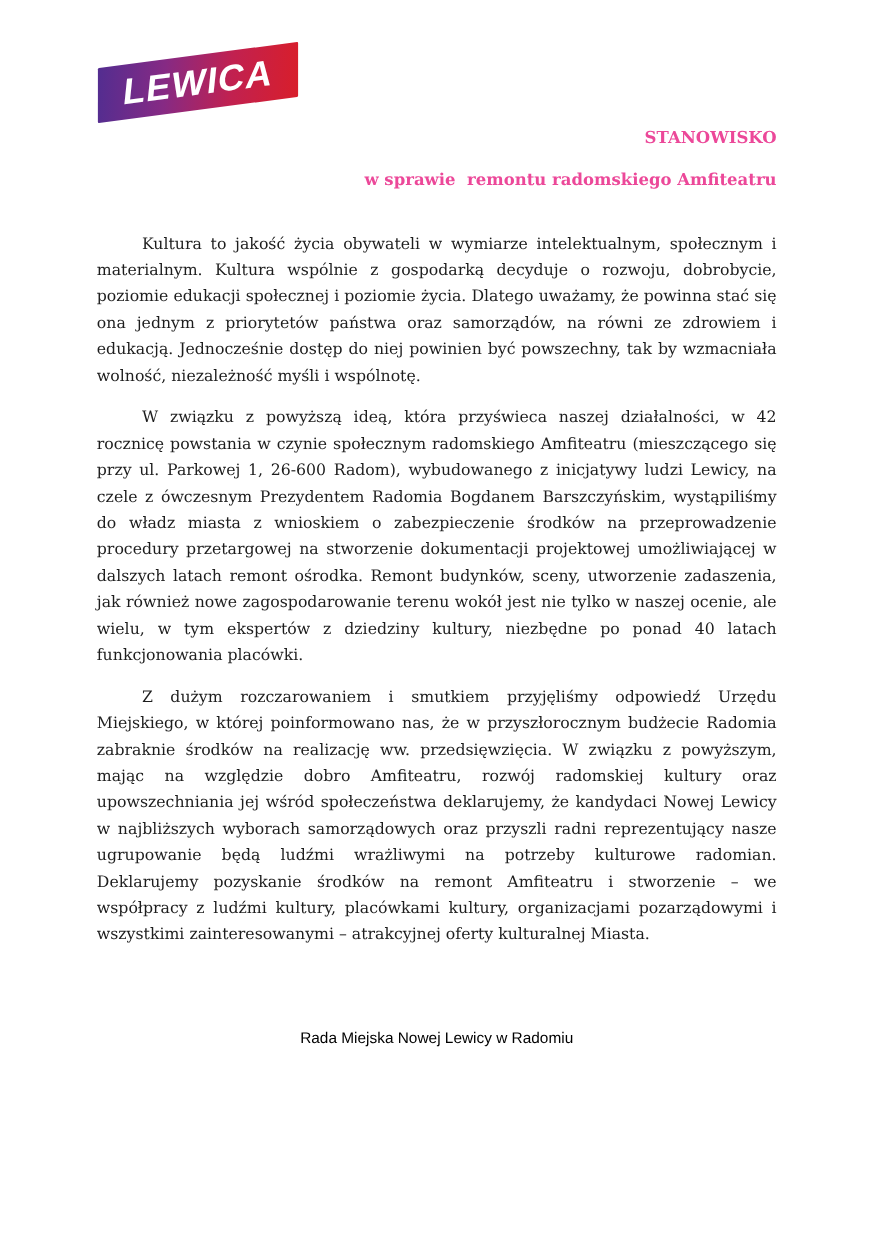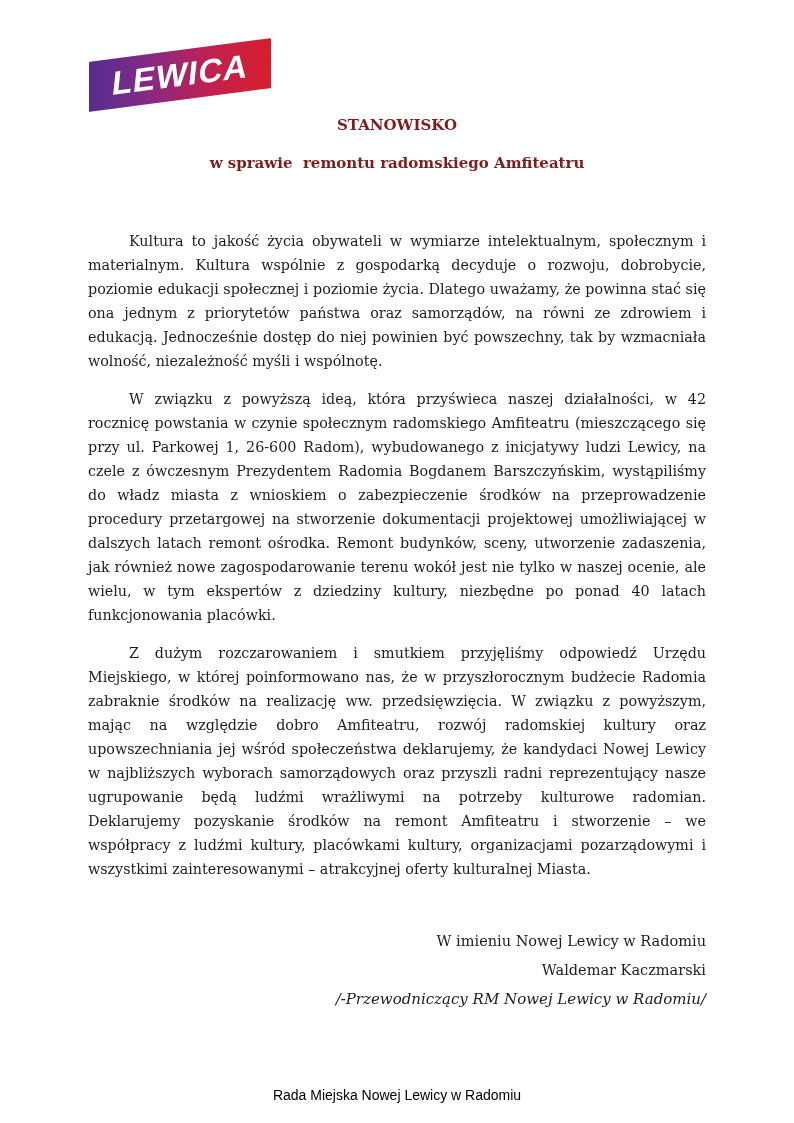--- a/index.html
+++ b/index.html
@@ -21,27 +21,27 @@
     display:flex; align-items:center; justify-content:center;
     border-radius:1px;
   }
   .logo-text {
     font-family:"Liberation Sans",sans-serif;
     font-weight:700; font-size:33px; letter-spacing:1px;
     line-height:1; transform:skewX(-6deg);
     padding-bottom:2px; user-select:none;
   }
   .doc-title, .doc-subtitle, .doc-subject {
-    text-align:center; font-weight:bold;
-    font-size:15px; line-height:19px; color:#7f1d1d; margin:0;
+    text-align:right; font-weight:bold;
+    font-size:15px; line-height:19px; color:#ec4899; margin:0;
   }
   .doc-subtitle { margin-top:19px; }
   .doc-subject  { margin-top:19px; white-space:pre-wrap; }
   .body-text {
-    margin-top:56px;
+    margin-top:37px;
     font-size:14.3px; line-height:24px;
     text-align:justify; text-justify:inter-word;
   }
   .body-text p { margin:0 0 14px 0; text-indent:41px; }
   .body-text p:last-child { margin-bottom:0; }
   .signature {
     margin-top:46px; text-align:right;
     font-size:14.5px; line-height:29px;
   }
   .signature .role { font-style:italic; font-size:15px; }
@@ -62,24 +62,19 @@
 
   <div class="doc-title">STANOWISKO</div>
   <div class="doc-subject">w sprawie  remontu radomskiego Amfiteatru</div>
 
   <div class="body-text">
     <p>Kultura to jakość życia obywateli w wymiarze intelektualnym, społecznym i materialnym. Kultura wspólnie z gospodarką decyduje o rozwoju, dobrobycie, poziomie edukacji społecznej i poziomie życia. Dlatego uważamy, że powinna stać się ona jednym z priorytetów państwa oraz samorządów, na równi ze zdrowiem i edukacją. Jednocześnie dostęp do niej powinien być powszechny, tak by wzmacniała wolność, niezależność myśli i wspólnotę.</p>
     <p>W związku z powyższą ideą, która przyświeca naszej działalności, w 42 rocznicę powstania w czynie społecznym radomskiego Amfiteatru (mieszczącego się przy ul. Parkowej 1, 26-600 Radom), wybudowanego z inicjatywy ludzi Lewicy, na czele z ówczesnym Prezydentem Radomia Bogdanem Barszczyńskim, wystąpiliśmy do władz miasta z wnioskiem o zabezpieczenie środków na przeprowadzenie procedury przetargowej na stworzenie dokumentacji projektowej umożliwiającej w dalszych latach remont ośrodka. Remont budynków, sceny, utworzenie zadaszenia, jak również nowe zagospodarowanie terenu wokół jest nie tylko w naszej ocenie, ale wielu, w tym ekspertów z dziedziny kultury, niezbędne po ponad 40 latach funkcjonowania placówki.</p>
     <p>Z dużym rozczarowaniem i smutkiem przyjęliśmy odpowiedź Urzędu Miejskiego, w której poinformowano nas, że w przyszłorocznym budżecie Radomia zabraknie środków na realizację ww. przedsięwzięcia. W związku z powyższym, mając na względzie dobro Amfiteatru, rozwój radomskiej kultury oraz upowszechniania jej wśród społeczeństwa deklarujemy, że kandydaci Nowej Lewicy w najbliższych wyborach samorządowych oraz przyszli radni reprezentujący nasze ugrupowanie będą ludźmi wrażliwymi na potrzeby kulturowe radomian. Deklarujemy pozyskanie środków na remont Amfiteatru i stworzenie – we współpracy z ludźmi kultury, placówkami kultury, organizacjami pozarządowymi i wszystkimi zainteresowanymi – atrakcyjnej oferty kulturalnej Miasta.</p>
   </div>
 
-  <div class="signature">
-    <div>W imieniu Nowej Lewicy w Radomiu</div>
-    <div>Waldemar Kaczmarski</div>
-    <div class="role">/-Przewodniczący RM Nowej Lewicy w Radomiu/</div>
-  </div>
 
   <div class="footer">
     <div>Rada Miejska Nowej Lewicy w Radomiu</div>
 
   </div>
 
 </div>
 
 </body></html>

